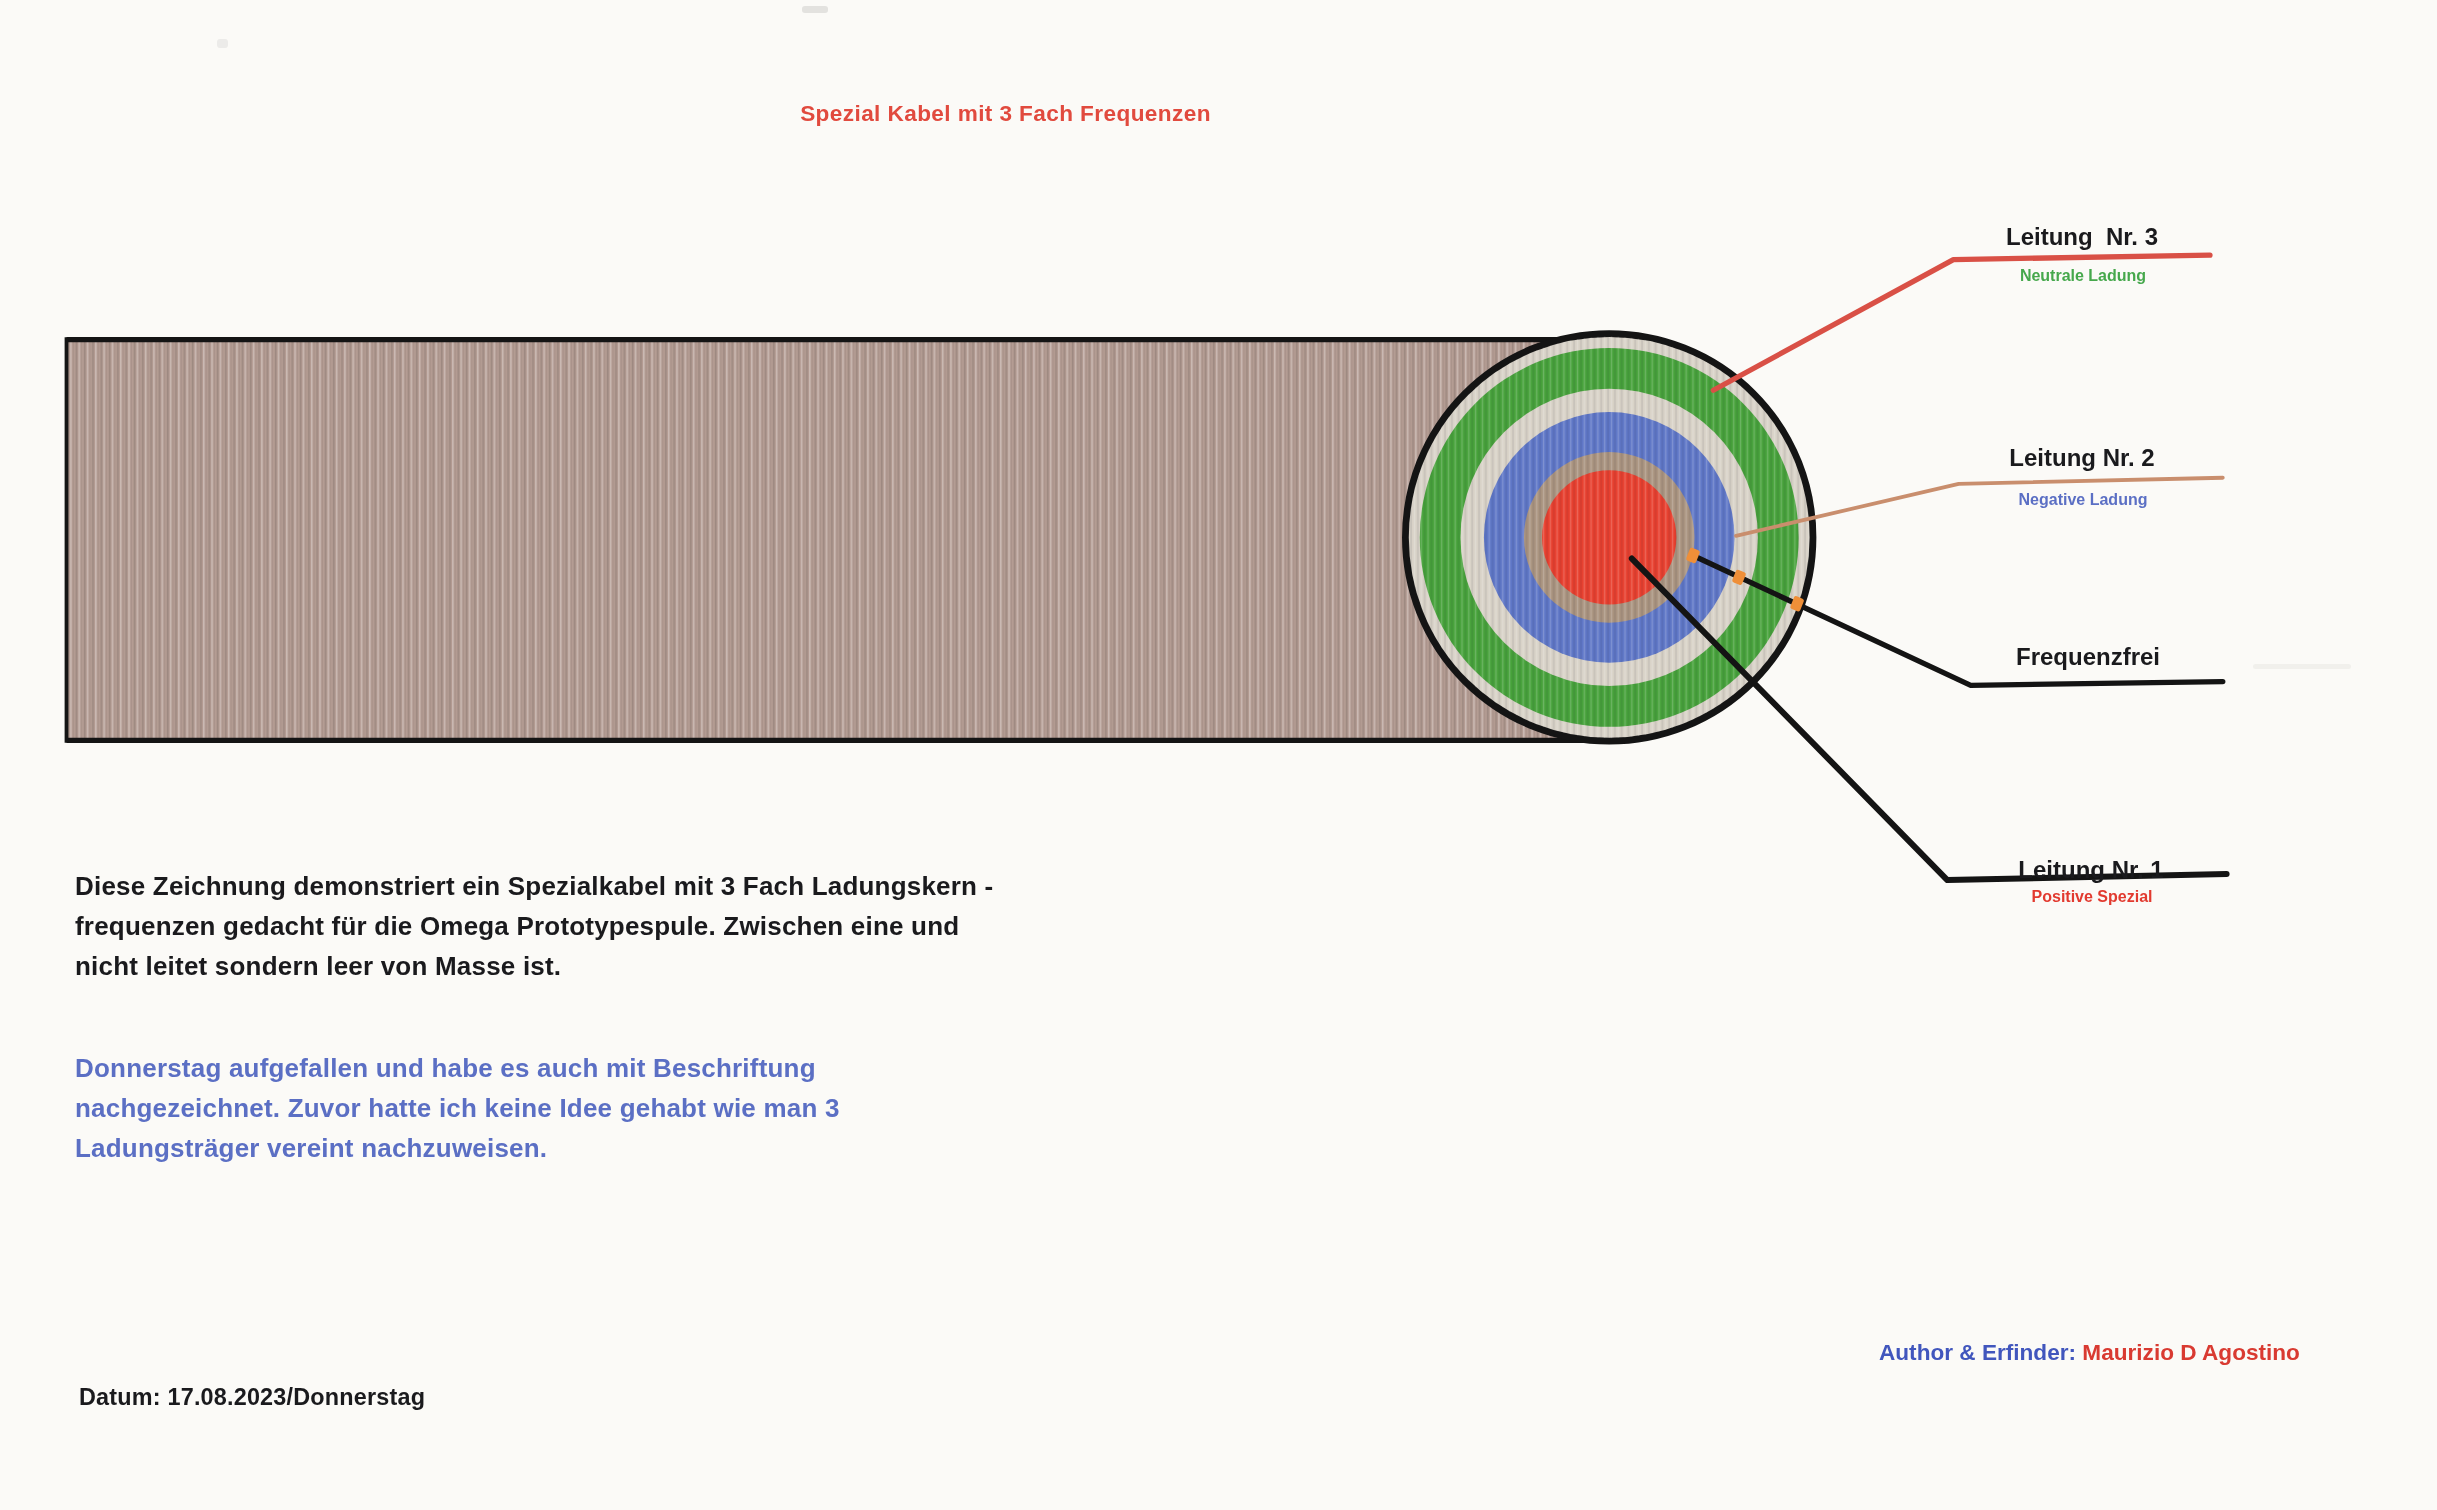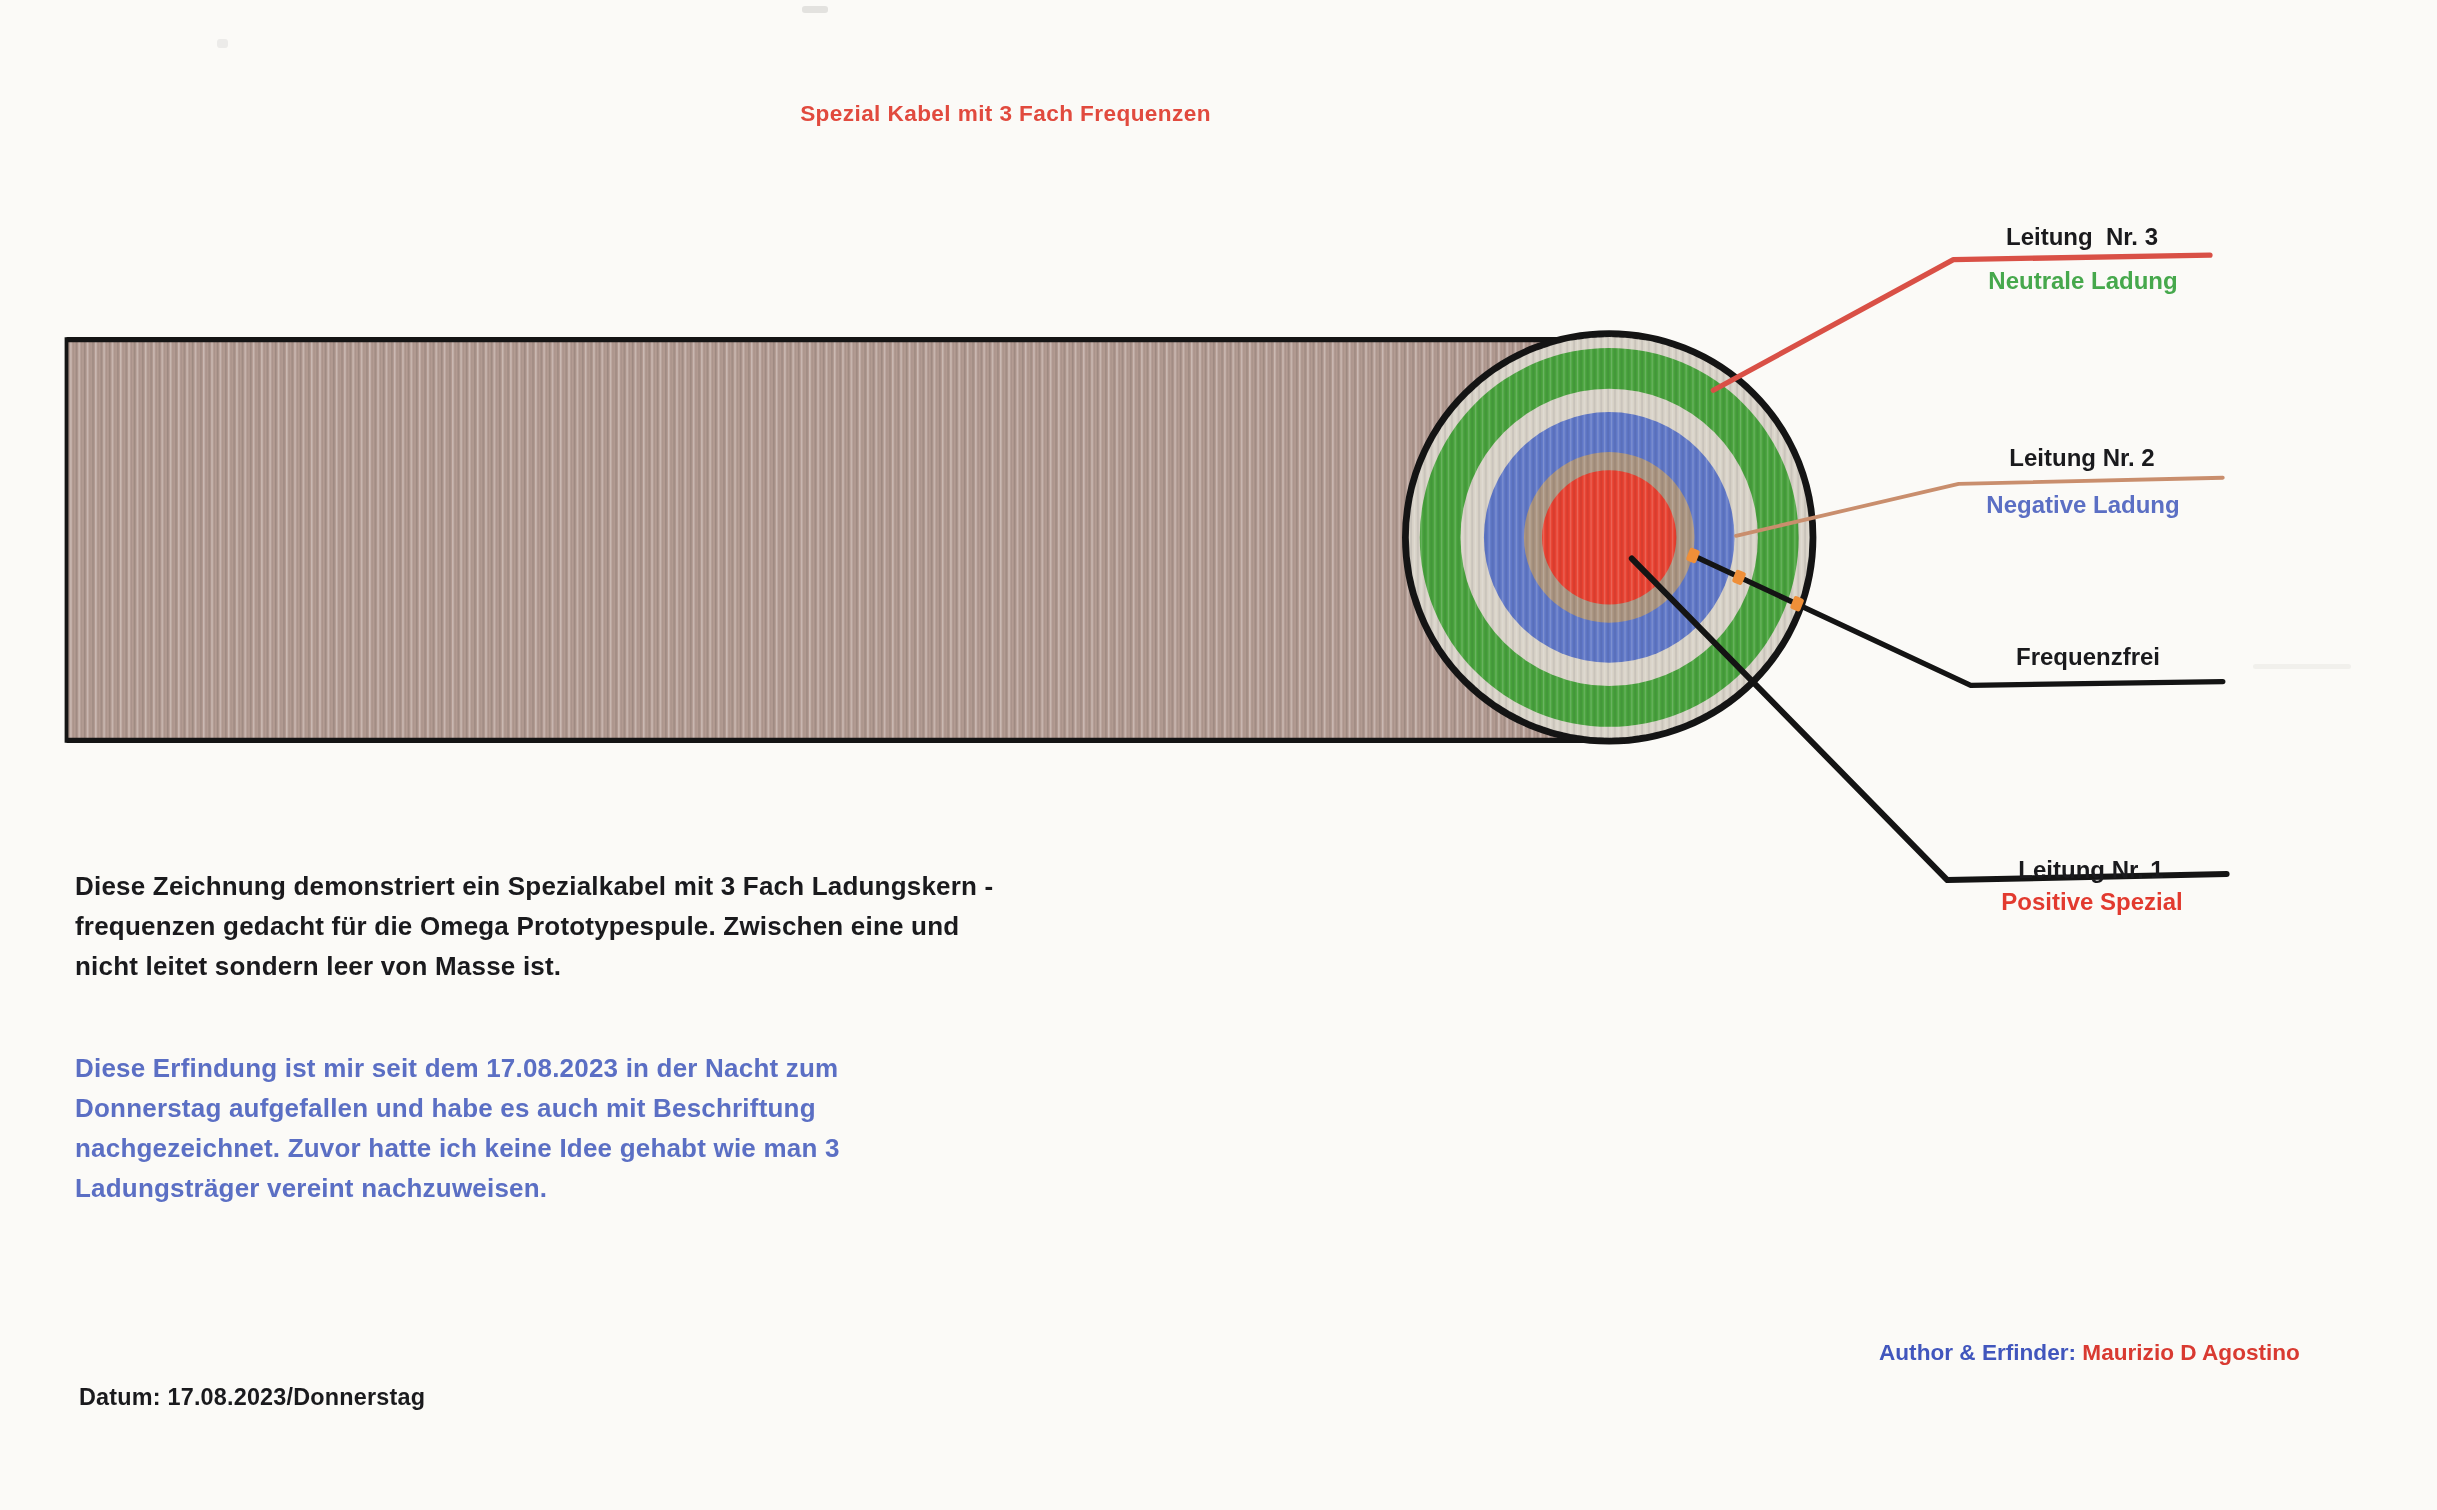--- a/index.html
+++ b/index.html
@@ -15,21 +15,21 @@
   .abs{position:absolute;}
   .doc-title{
     left:792px;top:101px;width:427px;
     font-size:22.6px;color:var(--title_red,#e14a3e);
     text-align:center;letter-spacing:0.4px;
   }
   .para{left:75px;font-size:26px;line-height:40px;letter-spacing:0.2px;}
   .para-black{top:866px;color:var(--ink_black,#17171a);}
   .para-blue{top:1048px;color:var(--text_blue,#5b6fc4);}
   .co-title{font-size:24px;color:var(--ink_black,#17171a);text-align:center;white-space:pre;}
-  .co-sub{font-size:24px;text-align:center;white-space:pre;}
+  .co-sub{font-size:16px;text-align:center;white-space:pre;}
   .sub-green{color:var(--label_green,#46a84c);}
   .sub-blue{color:var(--label_blue,#5b6fc4);text-align:center;}
   .sub-red{color:var(--label_red,#e23a2f);}
   .callout{width:332px;}
   .date-line{left:79px;top:1384px;font-size:23.4px;color:var(--ink_black,#17171a);letter-spacing:0.2px;}
   .author-line{left:1879px;top:1340px;font-size:22.6px;white-space:pre;}
   .author-label{color:var(--author_blue,#4156bd);}
   .author-name{color:var(--author_red,#d93a31);}
   .smudge{position:absolute;background:#9a9a98;border-radius:3px;}
 </style>
@@ -110,21 +110,20 @@
     <div class="co-sub sub-red">Positive Spezial</div>
   </div>
 
   <div class="abs para para-black">
     <div>Diese Zeichnung demonstriert ein Spezialkabel mit 3 Fach Ladungskern -</div>
     <div>frequenzen gedacht für die Omega Prototypespule. Zwischen eine und</div>
     <div>nicht leitet sondern leer von Masse ist.</div>
   </div>
 
   <div class="abs para para-blue">
-    <div>Diese Erfindung ist mir seit dem 17.08.2023 in der Nacht zum</div>
     <div>Donnerstag aufgefallen und habe es auch mit Beschriftung</div>
     <div>nachgezeichnet. Zuvor hatte ich keine Idee gehabt wie man 3</div>
     <div>Ladungsträger vereint nachzuweisen.</div>
   </div>
 
   <div class="abs date-line">Datum: 17.08.2023/Donnerstag</div>
   <div class="abs author-line"><span class="author-label">Author &amp; Erfinder: </span><span class="author-name">Maurizio D Agostino</span></div>
 
   <div class="smudge" style="left:802px;top:6px;width:26px;height:6.8px;opacity:0.25;"></div>
   <div class="smudge" style="left:217px;top:39px;width:10.6px;height:9px;opacity:0.15;"></div>

